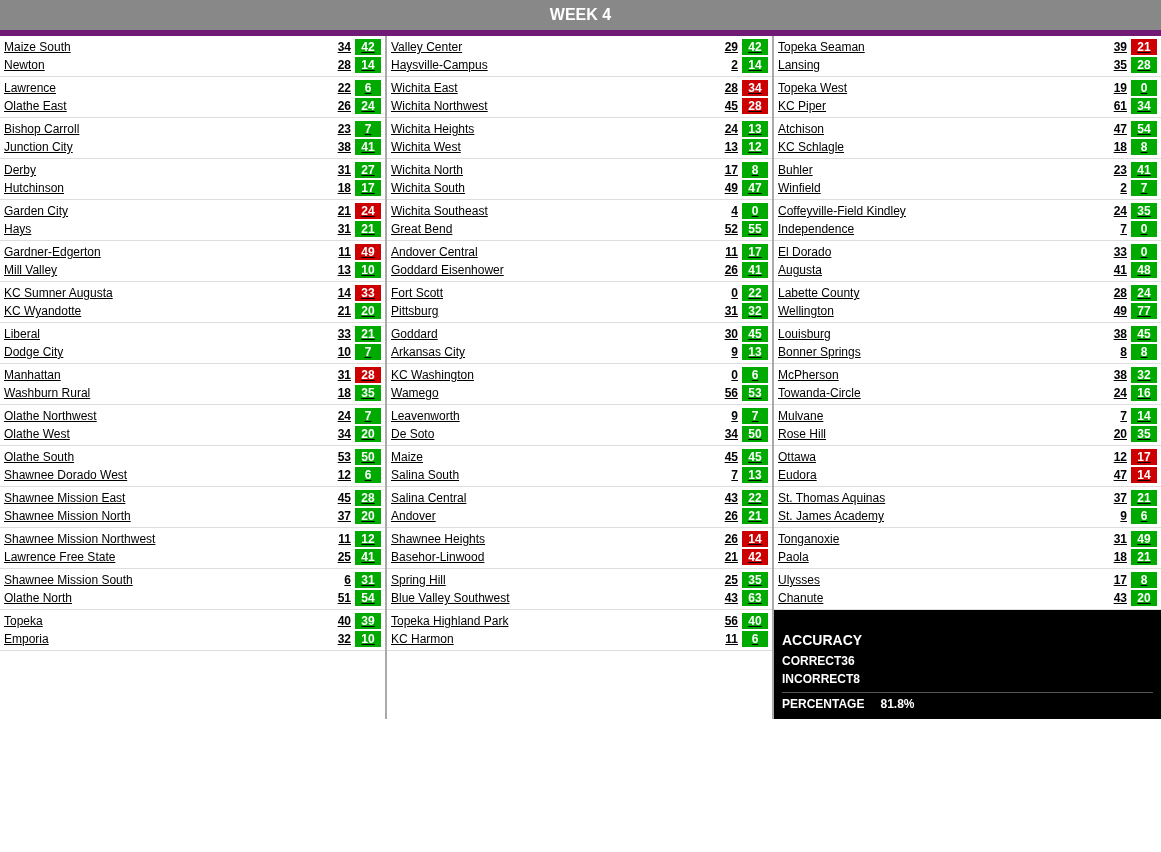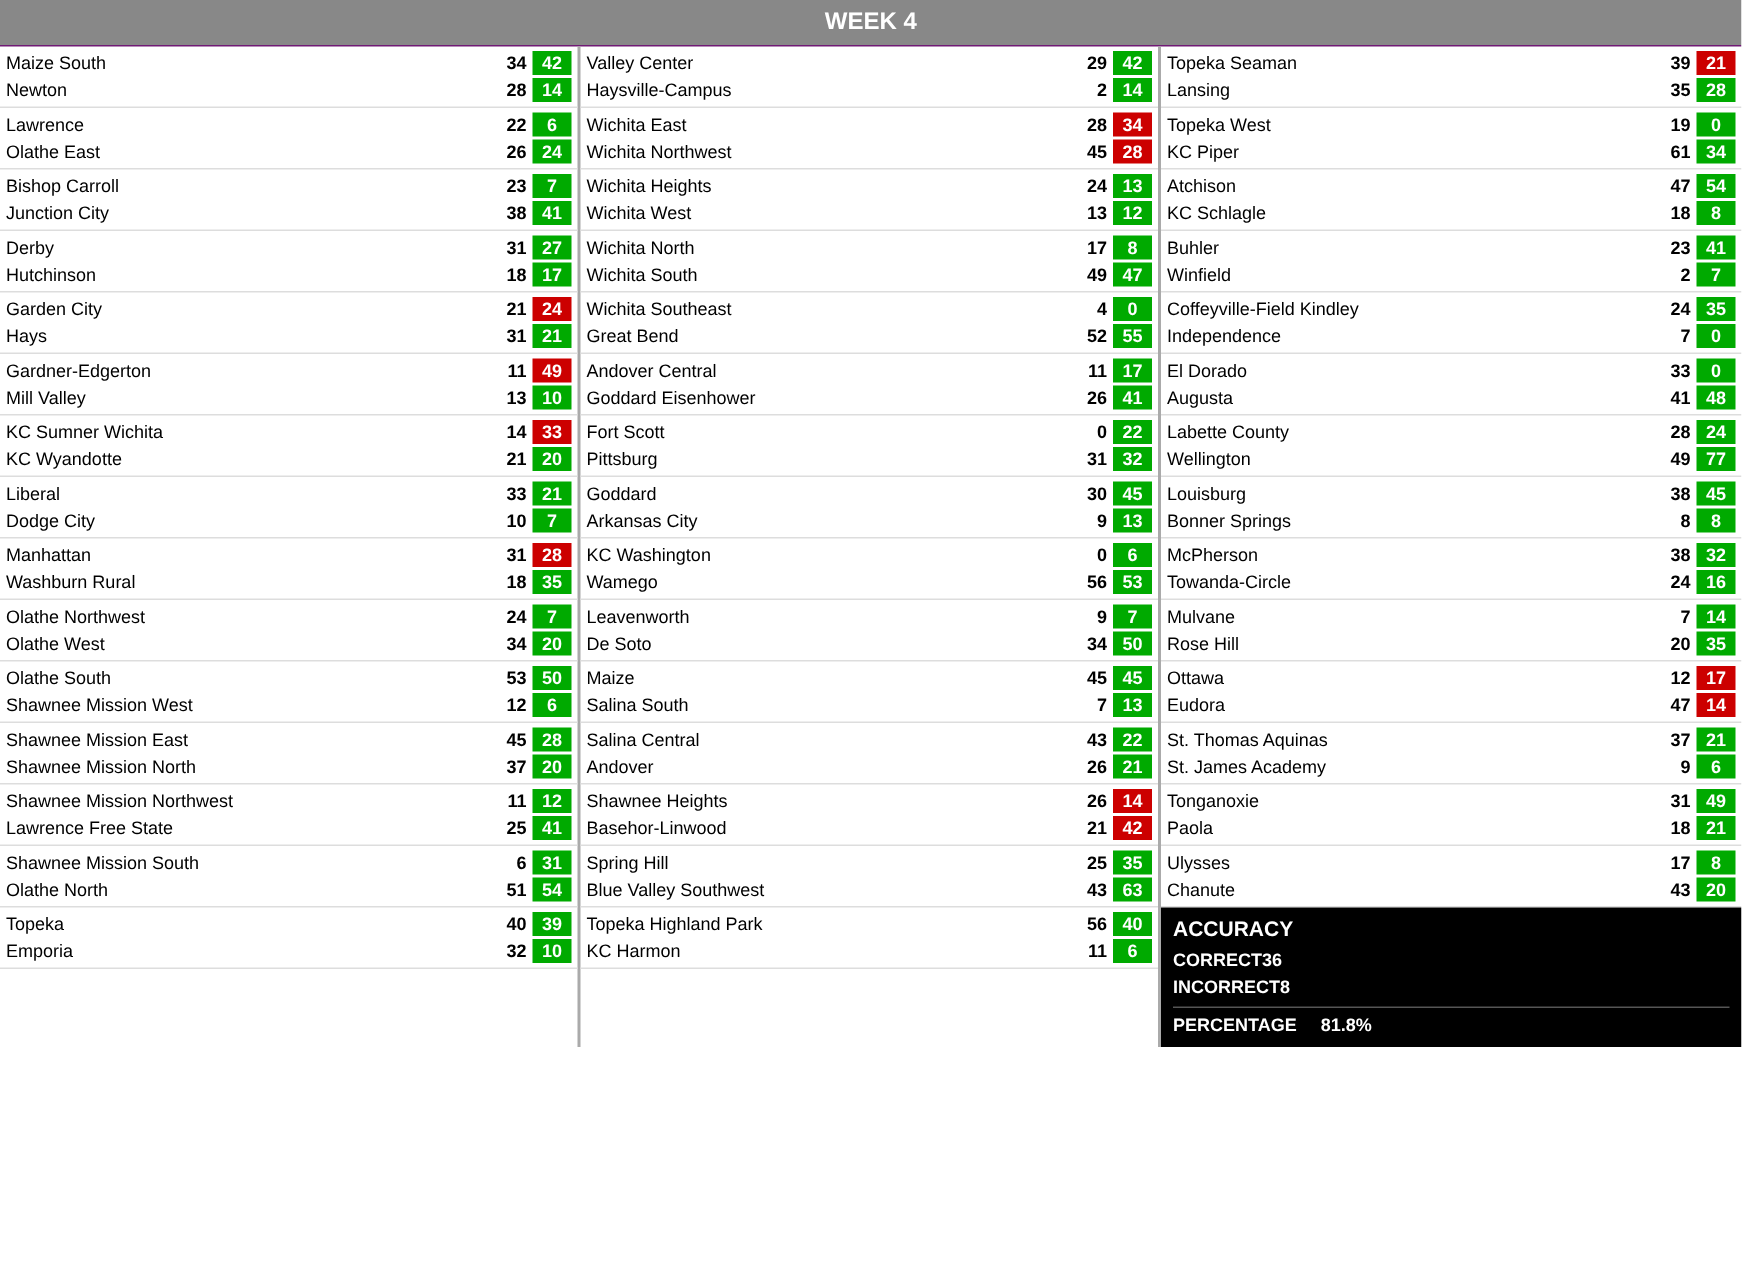--- a/index.html
+++ b/index.html
@@ -10,21 +10,22 @@
       color: #fff;
       text-align: center;
       font-weight: bold;
       font-size: 16px;
       padding: 6px 0;
     }
     
     .main-grid {
       display: grid;
       grid-template-columns: 1fr 1fr 1fr;
-      border-top: 1px solid #701a75;
+      border-top: 6px solid #701a75;
+      text-decoration: underline;
     }
     
     .column {
       border-right: 2px solid #aaa;
     }
     .column:last-child { border-right: none; }
     
     .matchup {
       border-bottom: 1px solid #ddd;
       padding: 2px 4px;
@@ -66,20 +67,21 @@
     .accuracy-section {
       background: #000;
       color: #fff;
       padding: 6px 8px;
     }
     
     .accuracy-title {
       font-weight: bold;
       font-size: 14px;
       margin-bottom: 4px;
+      margin-top: 16px;
     }
     
     .accuracy-row {
       display: flex;
       padding: 2px 0;
       font-weight: bold;
     }
     
     .accuracy-percentage {
       border-top: 1px solid #555;
@@ -165,21 +167,21 @@
           <span class="score-box score-red">49</span>
         </div>
         <div class="game-row">
           <span class="team-name">Mill Valley</span>
           <span class="score-plain">13</span>
           <span class="score-box score-green">10</span>
         </div>
       </div>
       <div class="matchup">
         <div class="game-row">
-          <span class="team-name">KC Sumner Wichita</span>
+          <span class="team-name">KC Sumner Augusta</span>
           <span class="score-plain">14</span>
           <span class="score-box score-red">33</span>
         </div>
         <div class="game-row">
           <span class="team-name">KC Wyandotte</span>
           <span class="score-plain">21</span>
           <span class="score-box score-green">20</span>
         </div>
       </div>
       <div class="matchup">
@@ -218,21 +220,21 @@
           <span class="score-box score-green">20</span>
         </div>
       </div>
       <div class="matchup">
         <div class="game-row">
           <span class="team-name">Olathe South</span>
           <span class="score-plain">53</span>
           <span class="score-box score-green">50</span>
         </div>
         <div class="game-row">
-          <span class="team-name">Shawnee Mission West</span>
+          <span class="team-name">Shawnee Dorado West</span>
           <span class="score-plain">12</span>
           <span class="score-box score-green">6</span>
         </div>
       </div>
       <div class="matchup">
         <div class="game-row">
           <span class="team-name">Shawnee Mission East</span>
           <span class="score-plain">45</span>
           <span class="score-box score-green">28</span>
         </div>

